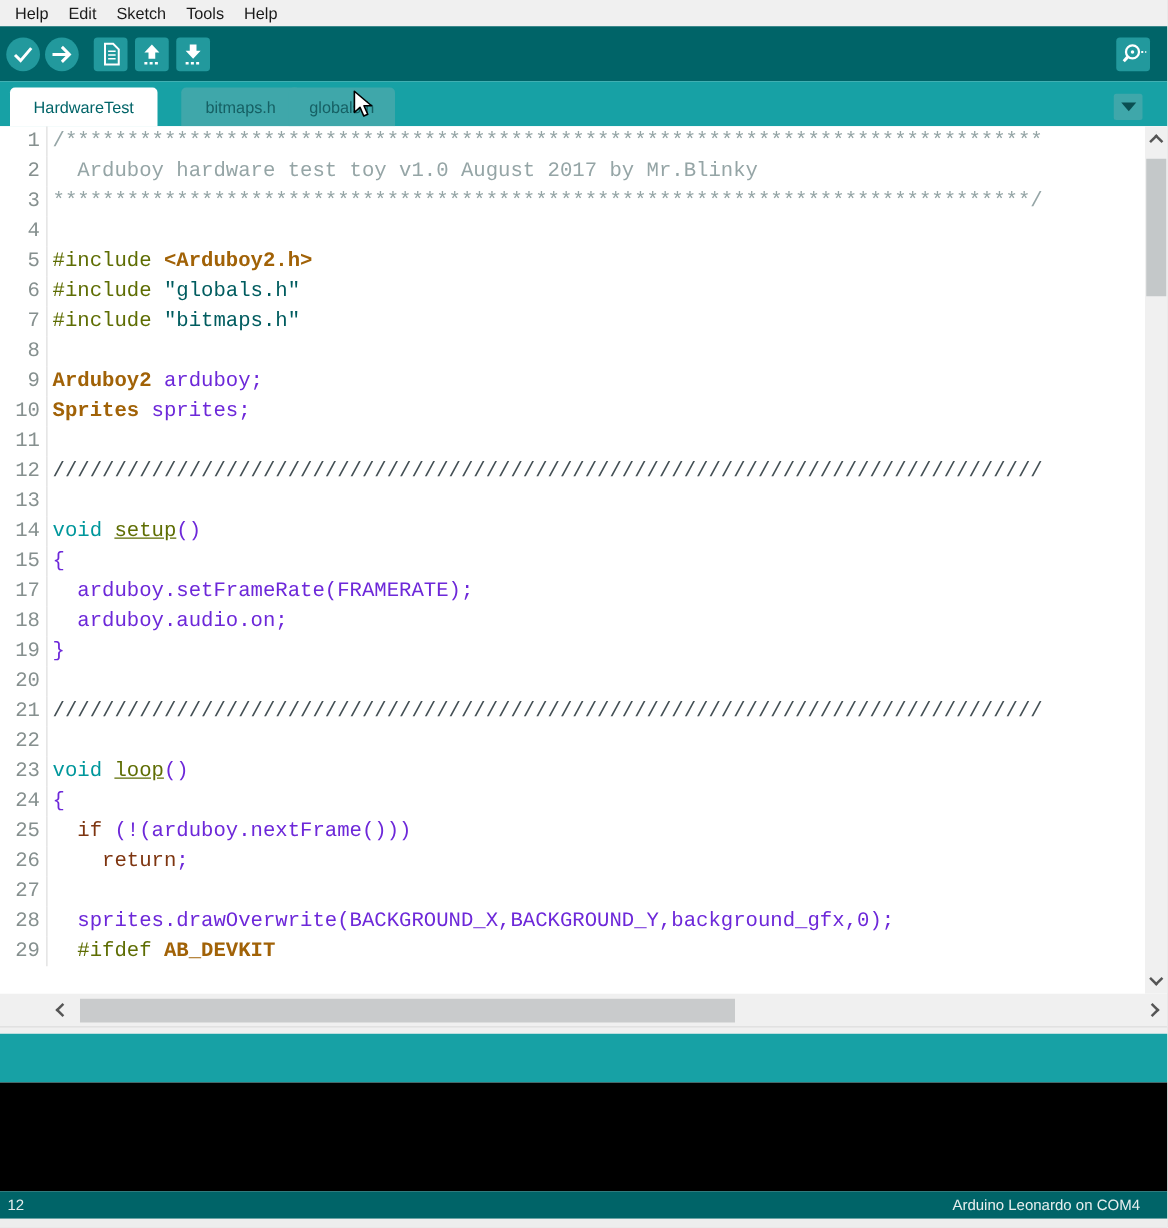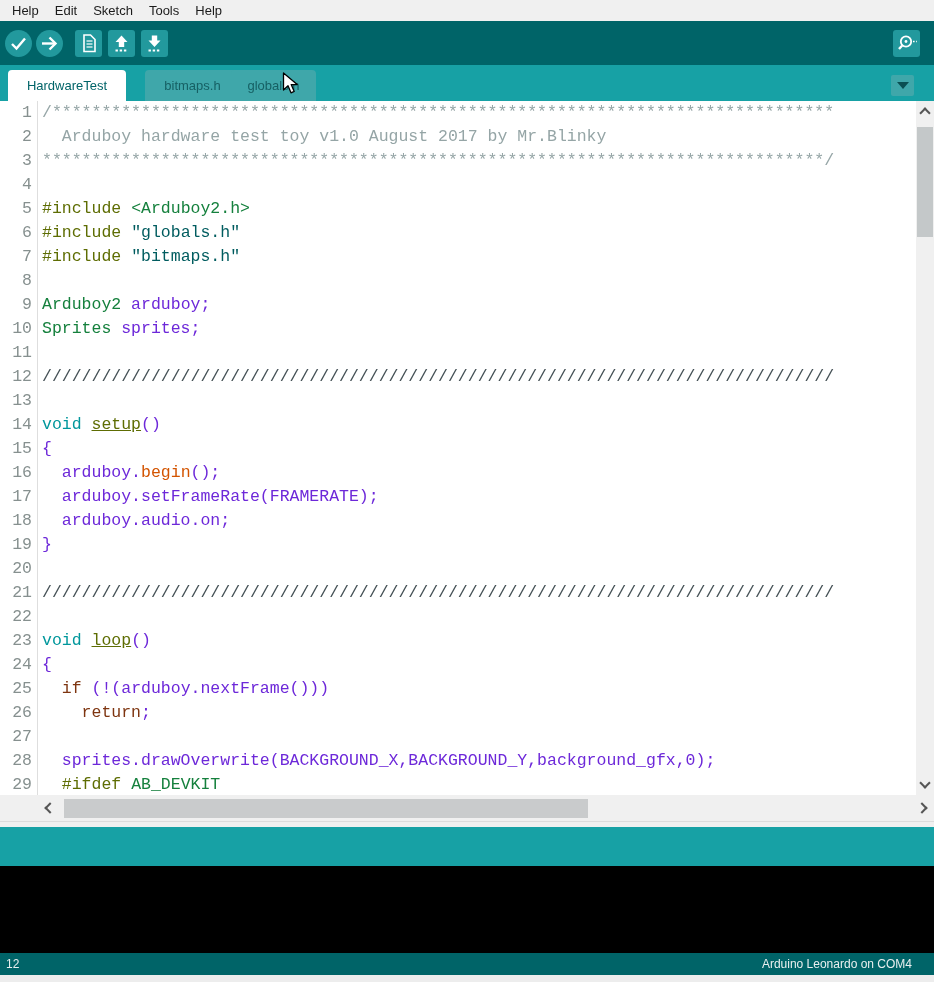--- a/index.html
+++ b/index.html
@@ -52,21 +52,21 @@
   }
   .code-text { padding-left:4px; color:#000; }
   .tk-c1 { color:var(--syn_c1); }
   .tk-c2 { color:var(--syn_c2); }
   .tk-pre { color:var(--syn_pre); }
   .tk-kw1 { color:var(--syn_kw1); }
   .tk-kw3 { color:var(--syn_kw3);text-decoration:underline; }
   .tk-fn  { color:var(--syn_fn); }
   .tk-res { color:var(--syn_res); }
   .tk-str { color:var(--syn_str); }
-  .tk-btype { color:#15803d; font-weight:normal; }
+  .tk-btype { color:#a16207; font-weight:bold; }
   .tk-pl { color:#6d28d9; }
   
   .vscroll {
     position:absolute; top:0; right:0; width:18px; height:694px; background:#f0f0f0;
   }
   .vthumb { position:absolute; left:1px; top:26px; width:16px; height:110px; background:#c4c8c9; }
   .chev { width:8px; height:8px; border-left:2px solid #555; border-top:2px solid #555; }
   .chev.up    { transform:rotate(45deg); }
   .chev.down  { transform:rotate(225deg); }
   .chev.left  { transform:rotate(-45deg); }
@@ -174,21 +174,20 @@
         <div class="code-row"><span class="ln">6</span><span class="code-text"><span class="tk-pre">#include</span><span class="tk-pl"> </span><span class="tk-str">"globals.h"</span></span></div>
         <div class="code-row"><span class="ln">7</span><span class="code-text"><span class="tk-pre">#include</span><span class="tk-pl"> </span><span class="tk-str">"bitmaps.h"</span></span></div>
         <div class="code-row"><span class="ln">8</span><span class="code-text"></span></div>
         <div class="code-row"><span class="ln">9</span><span class="code-text"><span class="tk-btype">Arduboy2</span><span class="tk-pl"> arduboy;</span></span></div>
         <div class="code-row"><span class="ln">10</span><span class="code-text"><span class="tk-btype">Sprites</span><span class="tk-pl"> sprites;</span></span></div>
         <div class="code-row"><span class="ln">11</span><span class="code-text"></span></div>
         <div class="code-row"><span class="ln">12</span><span class="code-text"><span class="tk-c2">////////////////////////////////////////////////////////////////////////////////</span></span></div>
         <div class="code-row"><span class="ln">13</span><span class="code-text"></span></div>
         <div class="code-row"><span class="ln">14</span><span class="code-text"><span class="tk-kw1">void</span><span class="tk-pl"> </span><span class="tk-kw3">setup</span><span class="tk-pl">()</span></span></div>
         <div class="code-row"><span class="ln">15</span><span class="code-text"><span class="tk-pl">{</span></span></div>
-        <div class="code-row"><span class="ln">16</span><span class="code-text"><span class="tk-pl">  arduboy.</span><span class="tk-fn">begin</span><span class="tk-pl">();</span></span></div>
         <div class="code-row"><span class="ln">17</span><span class="code-text"><span class="tk-pl">  arduboy.setFrameRate(FRAMERATE);</span></span></div>
         <div class="code-row"><span class="ln">18</span><span class="code-text"><span class="tk-pl">  arduboy.audio.on;</span></span></div>
         <div class="code-row"><span class="ln">19</span><span class="code-text"><span class="tk-pl">}</span></span></div>
         <div class="code-row"><span class="ln">20</span><span class="code-text"></span></div>
         <div class="code-row"><span class="ln">21</span><span class="code-text"><span class="tk-c2">////////////////////////////////////////////////////////////////////////////////</span></span></div>
         <div class="code-row"><span class="ln">22</span><span class="code-text"></span></div>
         <div class="code-row"><span class="ln">23</span><span class="code-text"><span class="tk-kw1">void</span><span class="tk-pl"> </span><span class="tk-kw3">loop</span><span class="tk-pl">()</span></span></div>
         <div class="code-row"><span class="ln">24</span><span class="code-text"><span class="tk-pl">{</span></span></div>
         <div class="code-row"><span class="ln">25</span><span class="code-text"><span class="tk-pl">  </span><span class="tk-res">if</span><span class="tk-pl"> (!(arduboy.nextFrame()))</span></span></div>
         <div class="code-row"><span class="ln">26</span><span class="code-text"><span class="tk-pl">    </span><span class="tk-res">return</span><span class="tk-pl">;</span></span></div>

